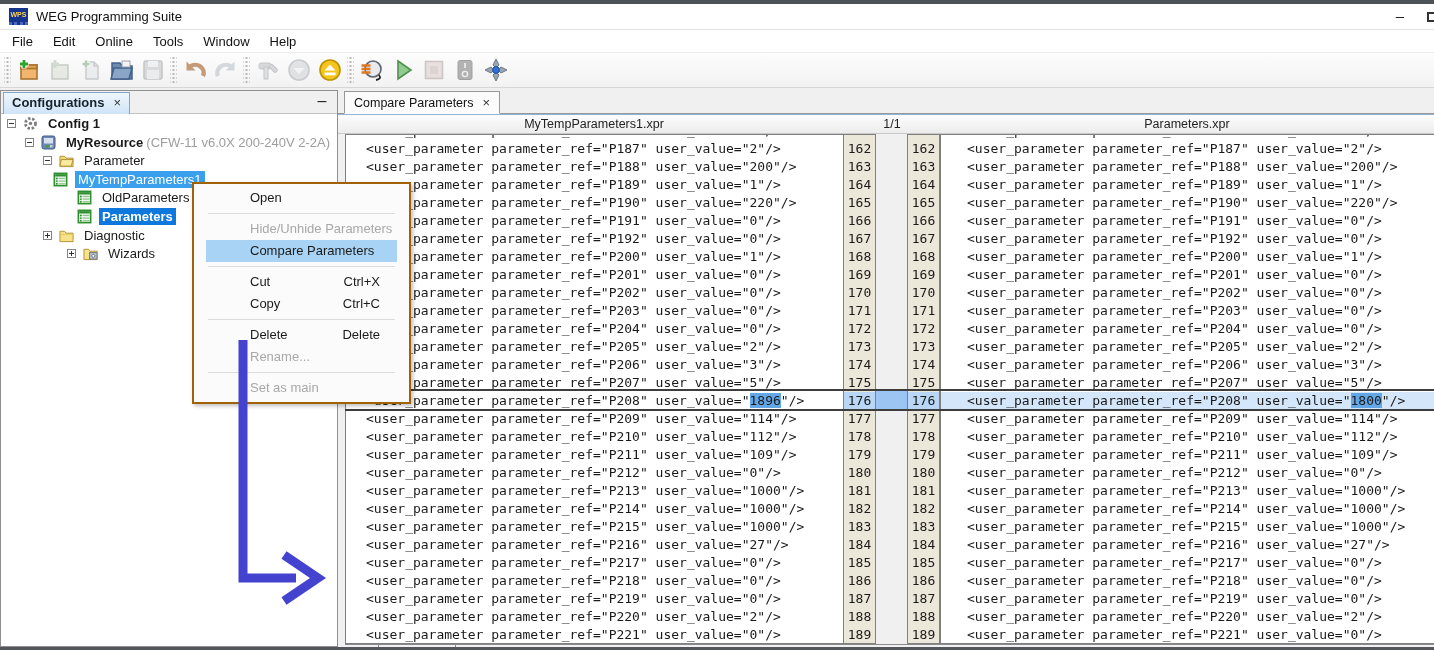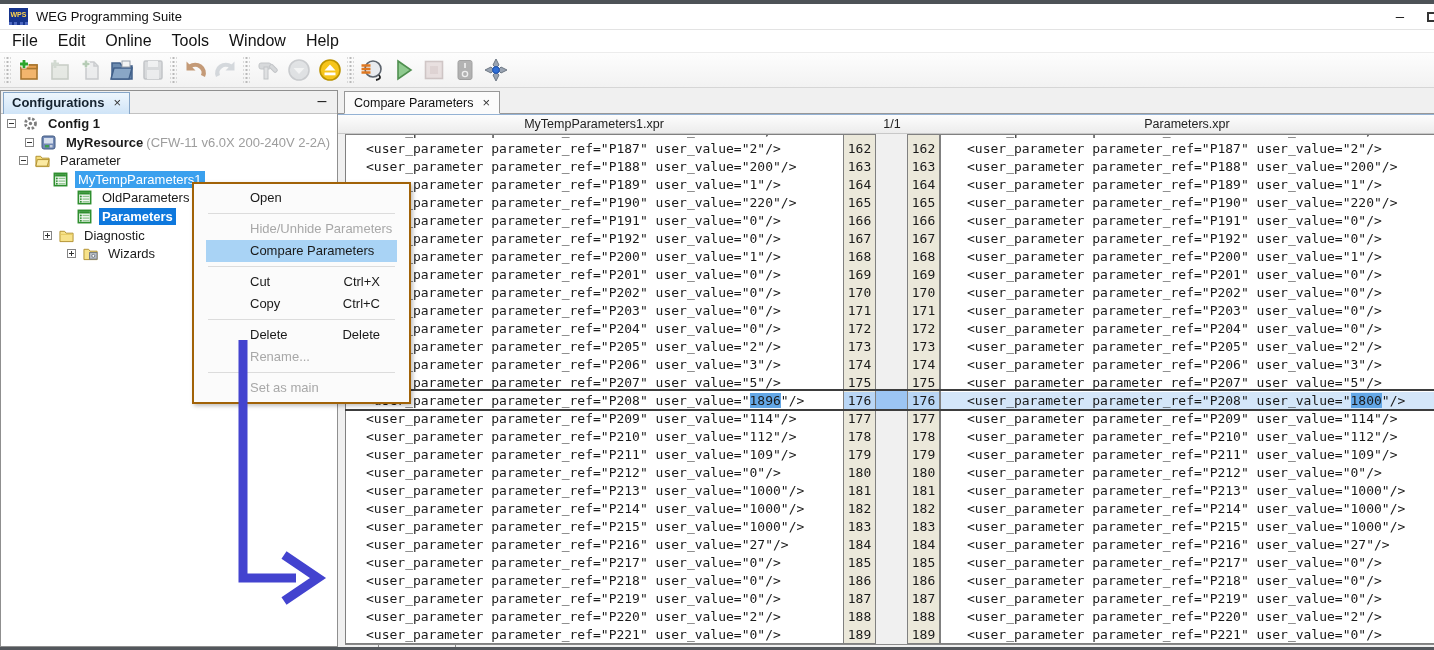--- a/index.html
+++ b/index.html
@@ -10,21 +10,21 @@
   }
   
   .top-edge { position:absolute; left:0; top:0; width:100%; height:4px; background:#4d5257; }
   .titlebar { position:absolute; left:0; top:4px; width:100%; height:26px; background:#ffffff; border-bottom:1px solid #e3e3e3; }
   .app-icon { position:absolute; left:9px; top:4px; width:19px; height:17px; background:#16348c; border-bottom:3px dotted #4d68c0;
               color:#ffd34d; font-size:7px; font-weight:bold; text-align:center; line-height:14px; letter-spacing:0; }
   .title-text { position:absolute; left:36px; top:5px; font-size:13px; color:#111; }
   .win-min { position:absolute; left:1385px; top:0px; width:30px; height:26px; text-align:center; line-height:24px; font-size:15px; color:#222; }
   .win-max { position:absolute; left:1427px; top:8px; width:12px; height:10px; border:2px solid #333; background:#fff; }
   .menubar { position:absolute; left:0; top:30px; width:100%; height:22px; background:#ffffff; display:flex; align-items:center; padding-left:2px; }
-  .menu-item { font-size:16px; padding:2px 10px; color:#111; }
+  .menu-item { font-size:13px; padding:2px 10px; color:#111; }
   .toolbar { position:absolute; left:0; top:52px; width:100%; height:36px;
              background:linear-gradient(#fdfdfd,#f2f2f2); border-bottom:1px solid #d6d6d6; border-top:1px solid #ececec;
              display:flex; align-items:center; padding-left:2px; }
   .tb-handle { width:7px; height:26px; margin:0 2px;
                background-image:radial-gradient(circle, #b9b9b9 1px, transparent 1.2px); background-size:4px 4px; background-position:center; }
   .tb-btn { width:31px; height:30px; display:flex; align-items:center; justify-content:center; border-radius:3px; }
   .tb-btn svg { width:24px; height:24px; }
   .tb-btn.disabled { opacity:.5; filter:grayscale(55%); }
   
   .main { position:absolute; left:0; top:90px; width:1300px; height:560px; background:#fde047; }
@@ -270,21 +270,21 @@
             <div class="expander"></div>
             <span class="tree-icon"><svg viewBox="0 0 15 15">
                 <rect x="1" y="1" width="13" height="13" rx="2" fill="#7289b5" stroke="#415a82"></rect>
                 <rect x="3" y="3" width="9" height="5.5" fill="#d7e0ee"></rect>
                 <rect x="4" y="10" width="4" height="2.4" fill="#3f9d4e"></rect>
                 <rect x="9" y="10" width="2.5" height="2.4" fill="#c8cfdb"></rect>
               </svg></span>
             <span class="tree-label bold">MyResource</span>
             <span class="tree-suffix"> (CFW-11 v6.0X 200-240V 2-2A)</span>
           </div>
-          <div class="tree-row" style="top: 37.2px; padding-left: 18px;">
+          <div class="tree-row" style="top: 37.2px; padding-left: 42px;">
             <div class="expander"></div>
             <span class="tree-icon"><svg viewBox="0 0 16 14">
                 <path d="M1 2.5 h5 l1.5 2 H15 v9 H1 z" fill="#f3dc7a" stroke="#b08f2e"></path>
                 <path d="M2.5 6 H15 l-2 7 H1 z" fill="#fbeaa2" stroke="#b08f2e"></path>
               </svg></span>
             <span class="tree-label">Parameter</span>
           </div>
           <div class="tree-row" style="top: 55.8px; padding-left: 36px;">
             <div style="width: 9px; flex: 0 0 auto;"></div>
             <span class="tree-icon"><svg viewBox="0 0 14 14">

